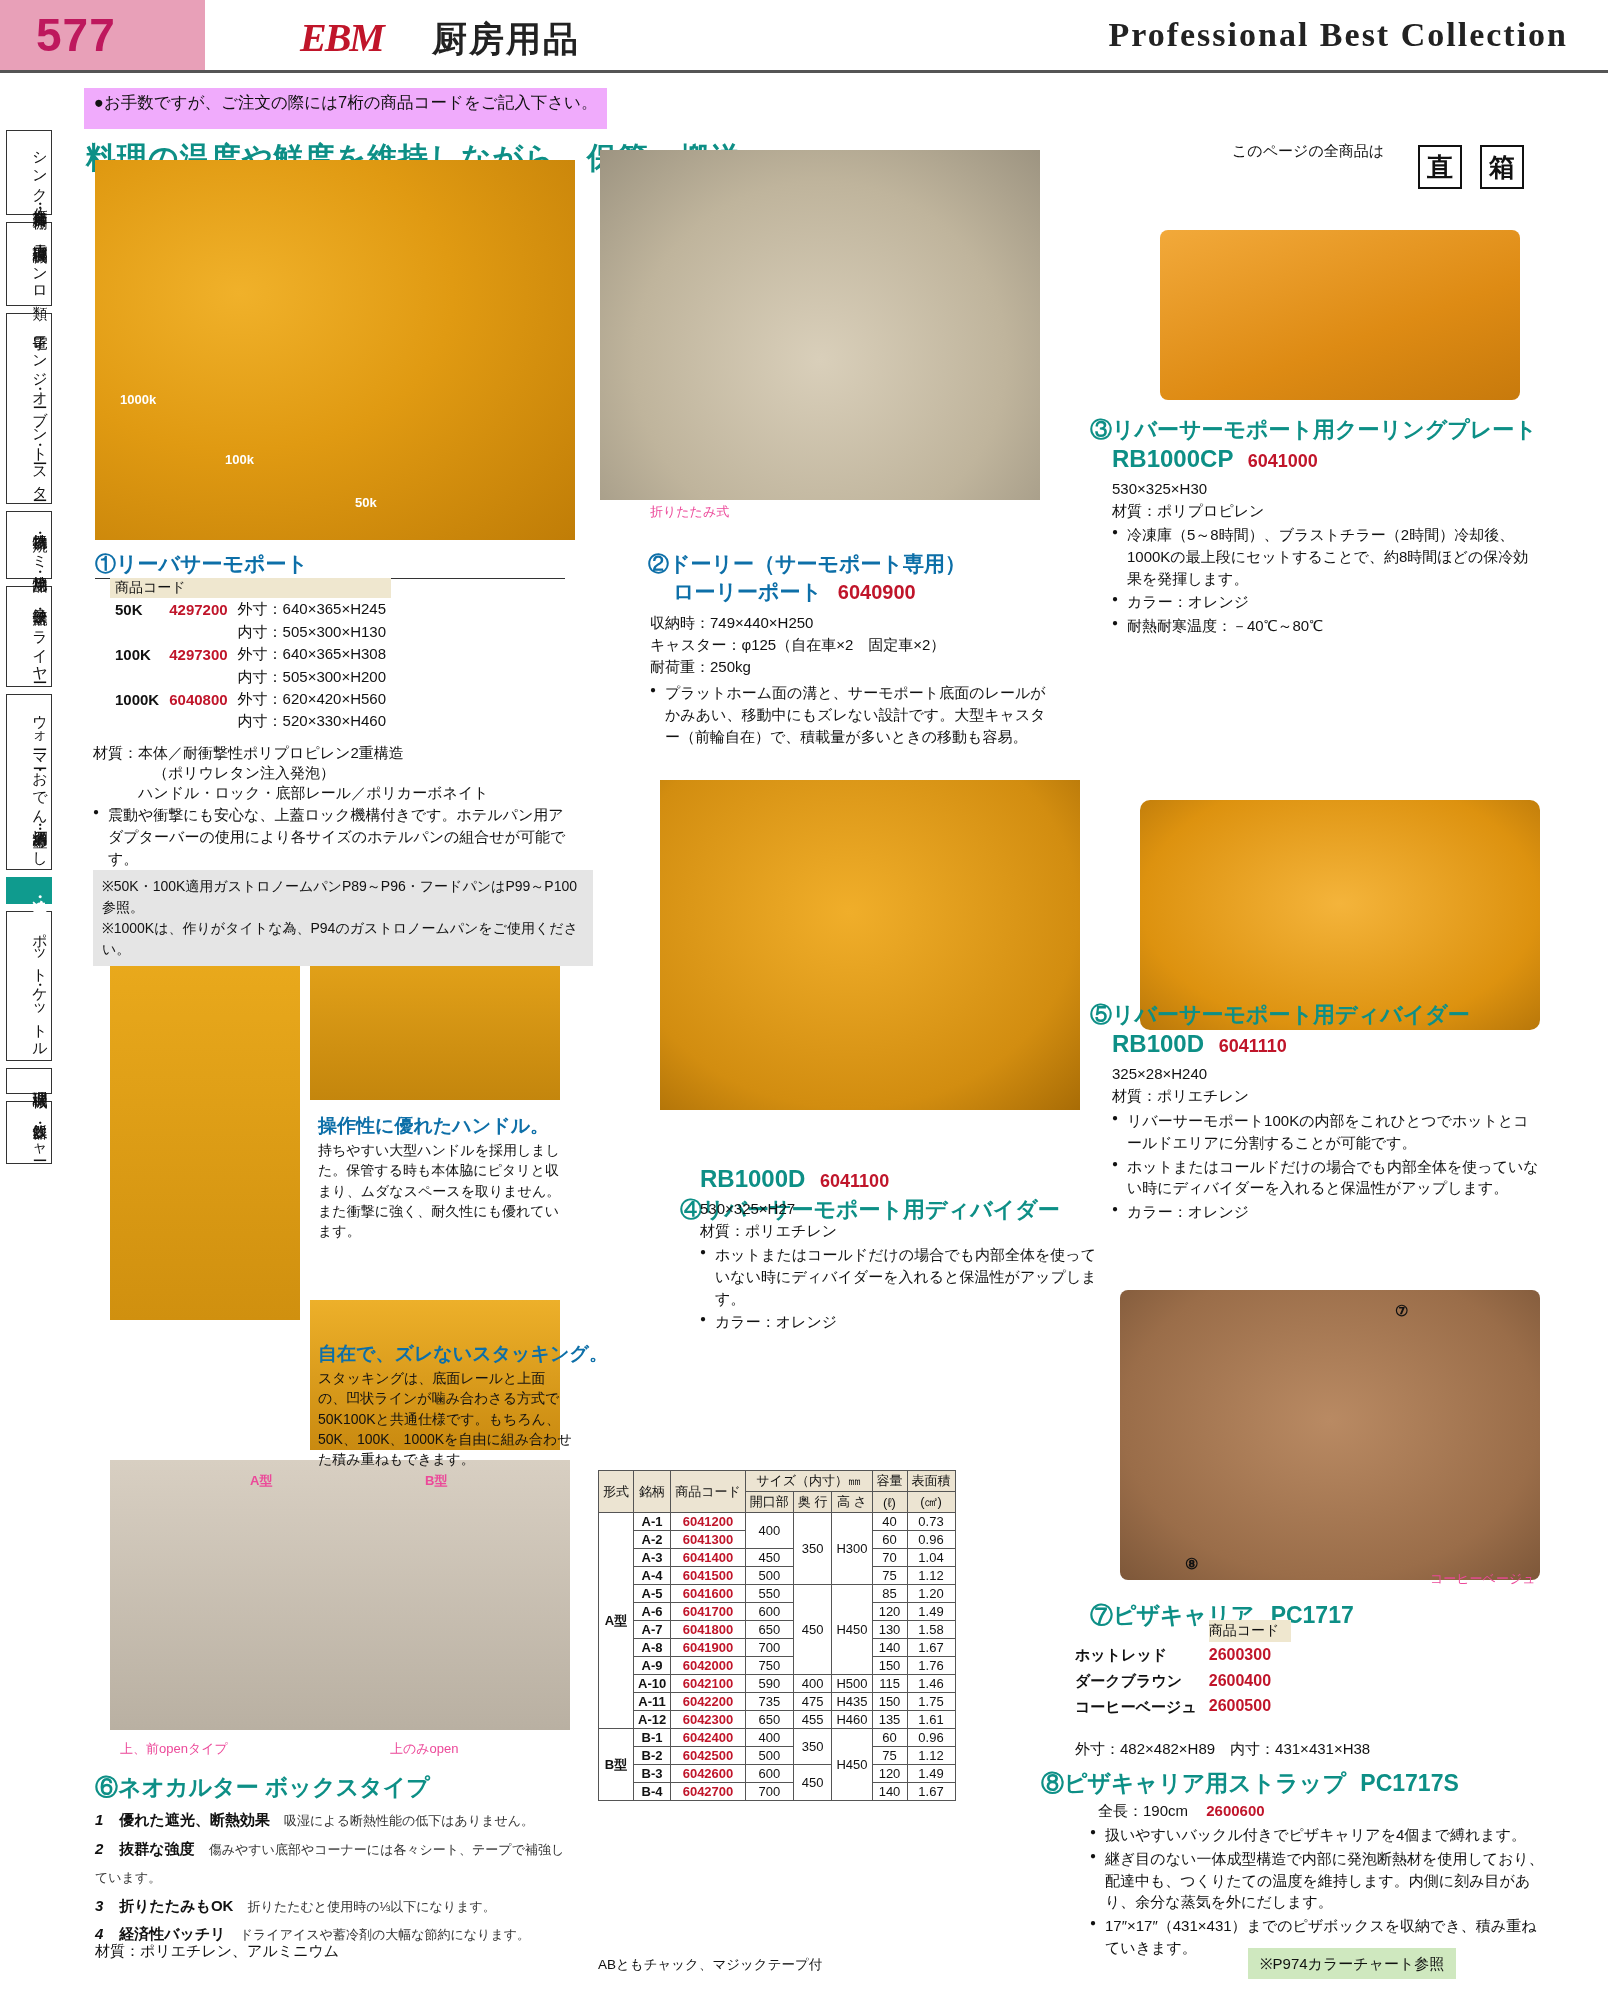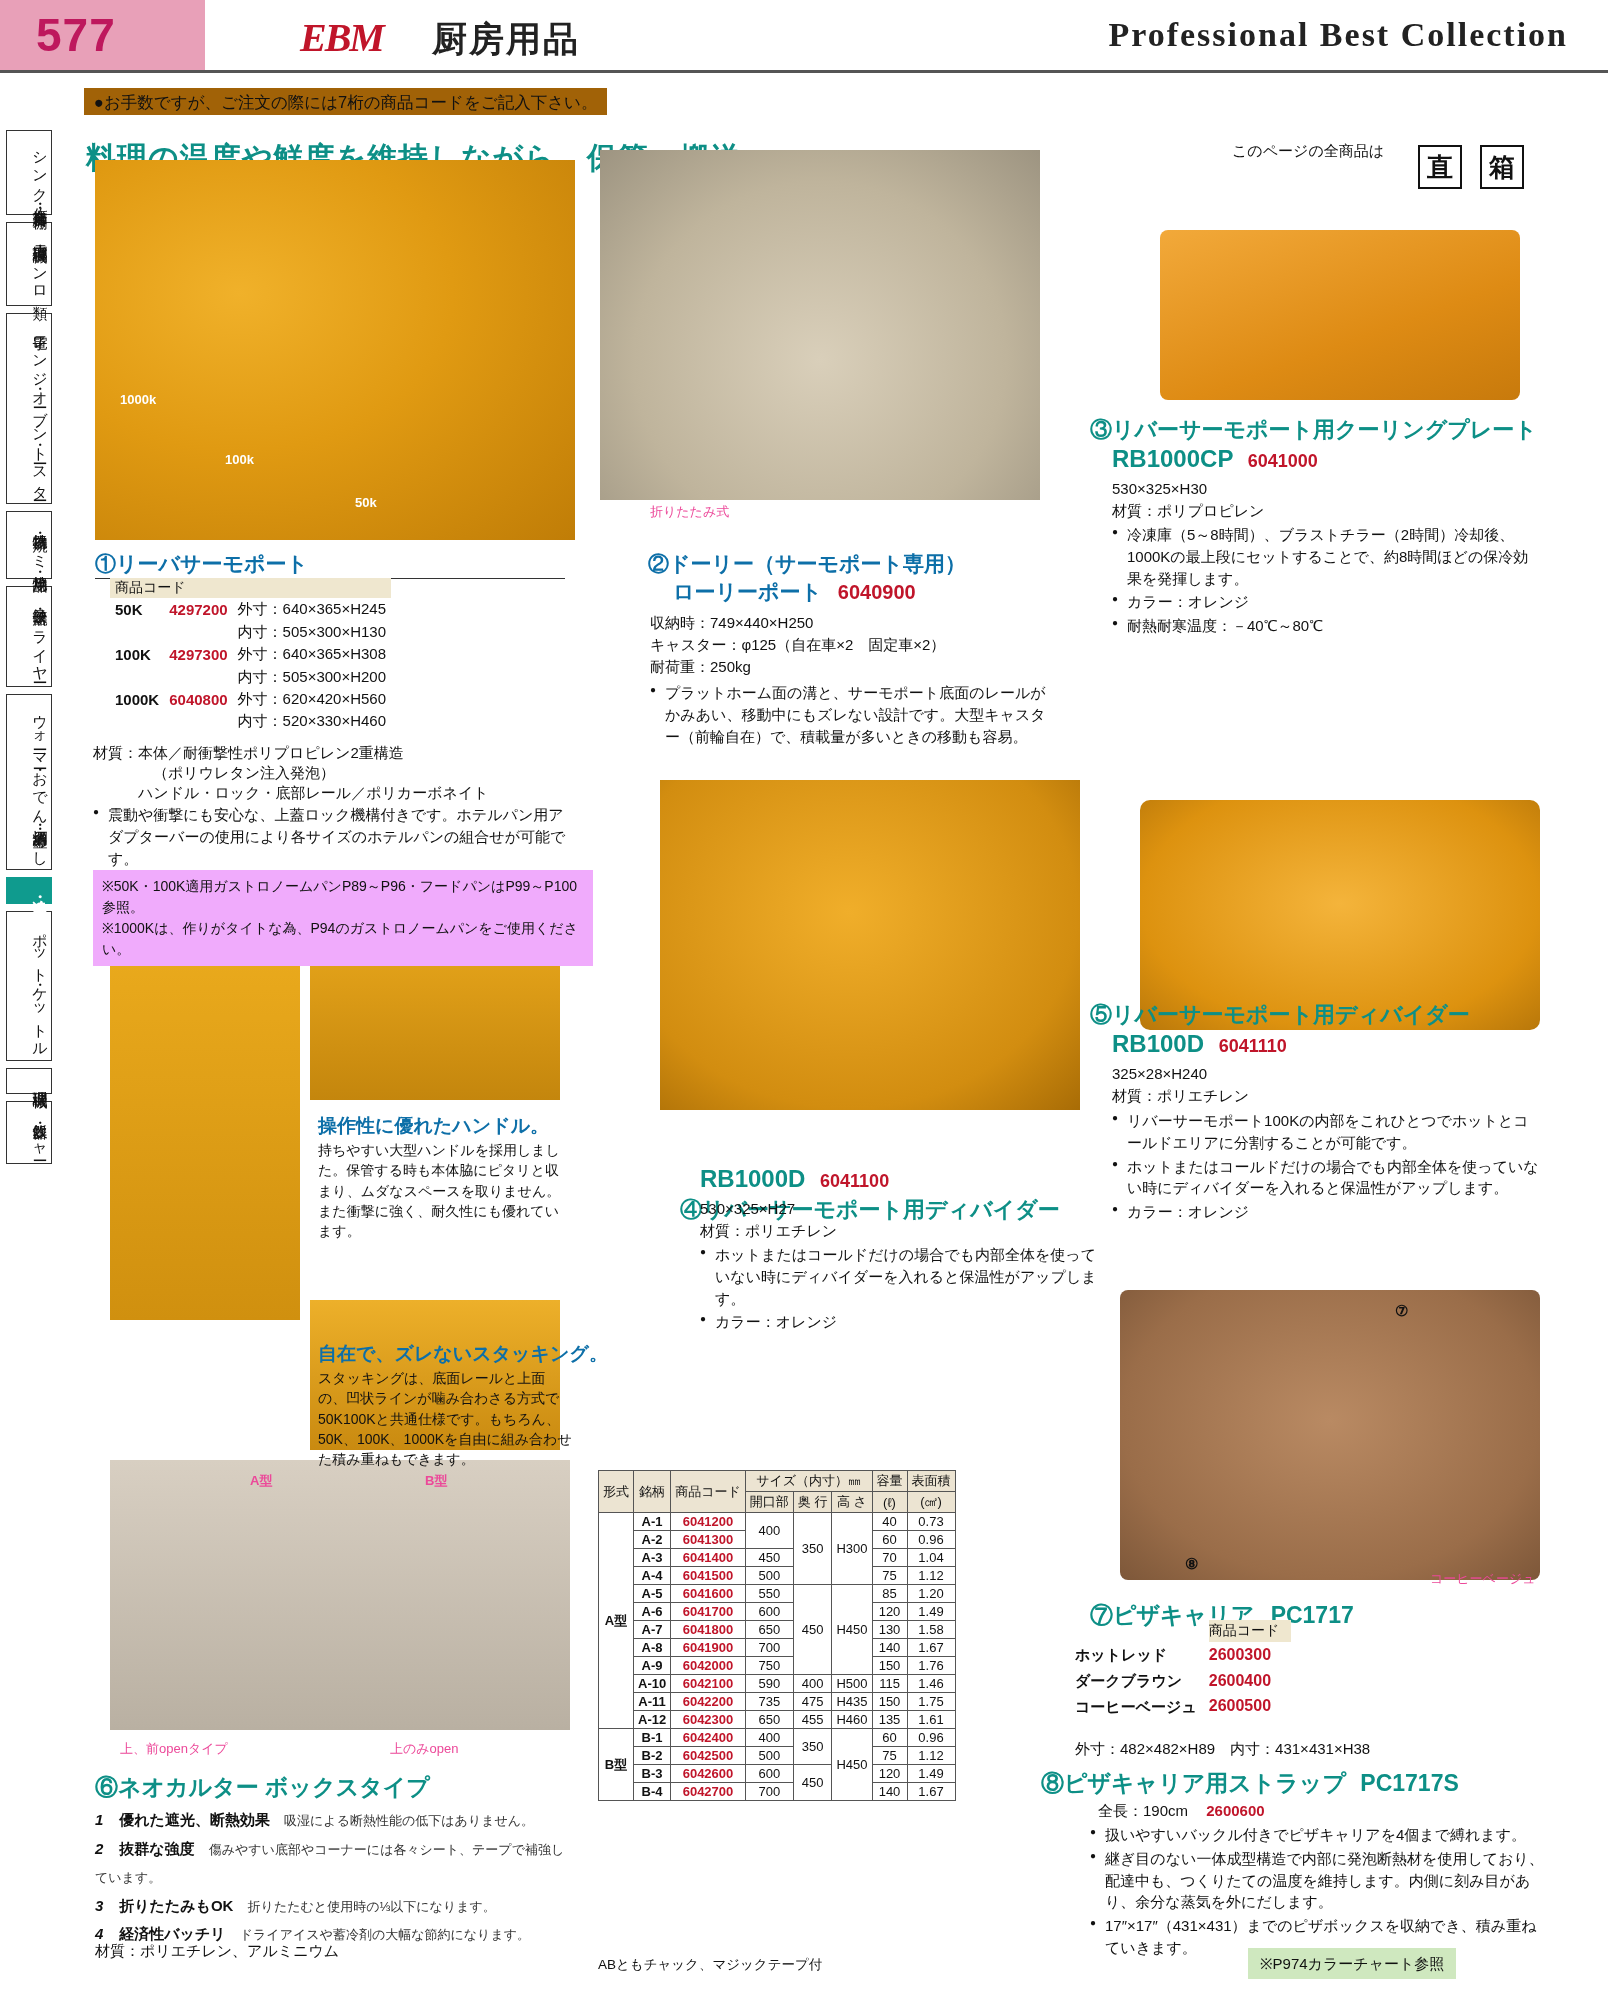--- a/index.html
+++ b/index.html
@@ -15,21 +15,21 @@
 
   
   .hdr { position:absolute; left:0; top:0; width:1608px; height:72px; }
   .hdr-pink { position:absolute; left:0; top:0; width:205px; height:72px; background:#e8a0b8; }
   .hdr-pageno { position:absolute; left:36px; top:8px; font-size:46px; font-weight:bold; color:#be185d; letter-spacing:1px; }
   .hdr-ebm { position:absolute; left:300px; top:14px; font-size:40px; font-weight:bold; font-style:italic; color:#c0152a; letter-spacing:-2px; font-family:"Liberation Serif", serif; }
   .hdr-chubo { position:absolute; left:432px; top:16px; font-size:35px; font-weight:bold; color:#222; letter-spacing:2px; }
   .hdr-pbc { position:absolute; right:40px; top:16px; font-size:34px; font-weight:bold; color:#222; letter-spacing:2px; font-family:"Liberation Serif", serif; }
   .hdr-rule { position:absolute; left:0; top:70px; width:1608px; height:3px; background:#555; }
 
-  .notice { position:absolute; left:84px; top:88px; background:#a16207; padding:4px 10px 1px 10px; font-size:16.5px; color:#111; }
+  .notice { position:absolute; left:84px; top:88px; background:#f0abfc; padding:4px 10px 15px 10px; font-size:16.5px; color:#111; }
 
   
   .rail { position:absolute; left:6px; top:130px; width:46px; }
   .rail-item {
     width:46px; border:1px solid #333; background:#ffffff;
     writing-mode:vertical-rl; text-orientation:upright;
     font-size:15px; line-height:1.18; letter-spacing:1px;
     padding:10px 2px; margin-bottom:7px; color:#111; text-align:center;
   }
   .rail-item.active { background:#0f9b8e; color:#fff; border-color:#0f9b8e; font-weight:bold; }
@@ -81,21 +81,21 @@
   .spec-tbl { position:absolute; left:598px; top:1470px; font-size:13px; }
   .spec-tbl td, .spec-tbl th { border:1px solid #555; padding:1px 4px; text-align:center; font-size:13px; }
   .spec-tbl th { background:#ece4d2; font-weight:normal; }
   .spec-tbl .cd { color:#c0152a; font-weight:bold; }
   .spec-tbl .nm { font-weight:bold; }
 
   .pz-tbl { position:absolute; left:1075px; top:1620px; font-size:16px; }
   .pz-tbl td { padding:2px 12px 2px 0; }
   .pz-tbl .hd { background:#efe7cf; font-size:14px; text-align:center; }
 
-  .note-box { position:absolute; background:#f0abfc; font-size:14px; line-height:1.5; padding:6px 9px; }
+  .note-box { position:absolute; background:#e5e5e5; font-size:14px; line-height:1.5; padding:6px 9px; }
   .green-note { position:absolute; background:#cfe8bf; font-size:15px; padding:5px 12px; }
   ul.bul { margin:0; padding:0; list-style:none; }
   ul.bul li { position:relative; padding-left:15px; margin-bottom:2px; }
   ul.bul li::before { content:"●"; position:absolute; left:0; top:1px; font-size:10px; }
 
   .ico-box { position:absolute; width:44px; height:44px; border:2px solid #111; display:flex; align-items:center; justify-content:center; font-size:26px; font-weight:bold; }
 
   .numlist { position:absolute; font-size:15px; line-height:1.9; }
   .numlist .n { display:inline-block; width:20px; font-weight:bold; font-style:italic; color:#111; }
   .numlist .k { font-weight:bold; }

